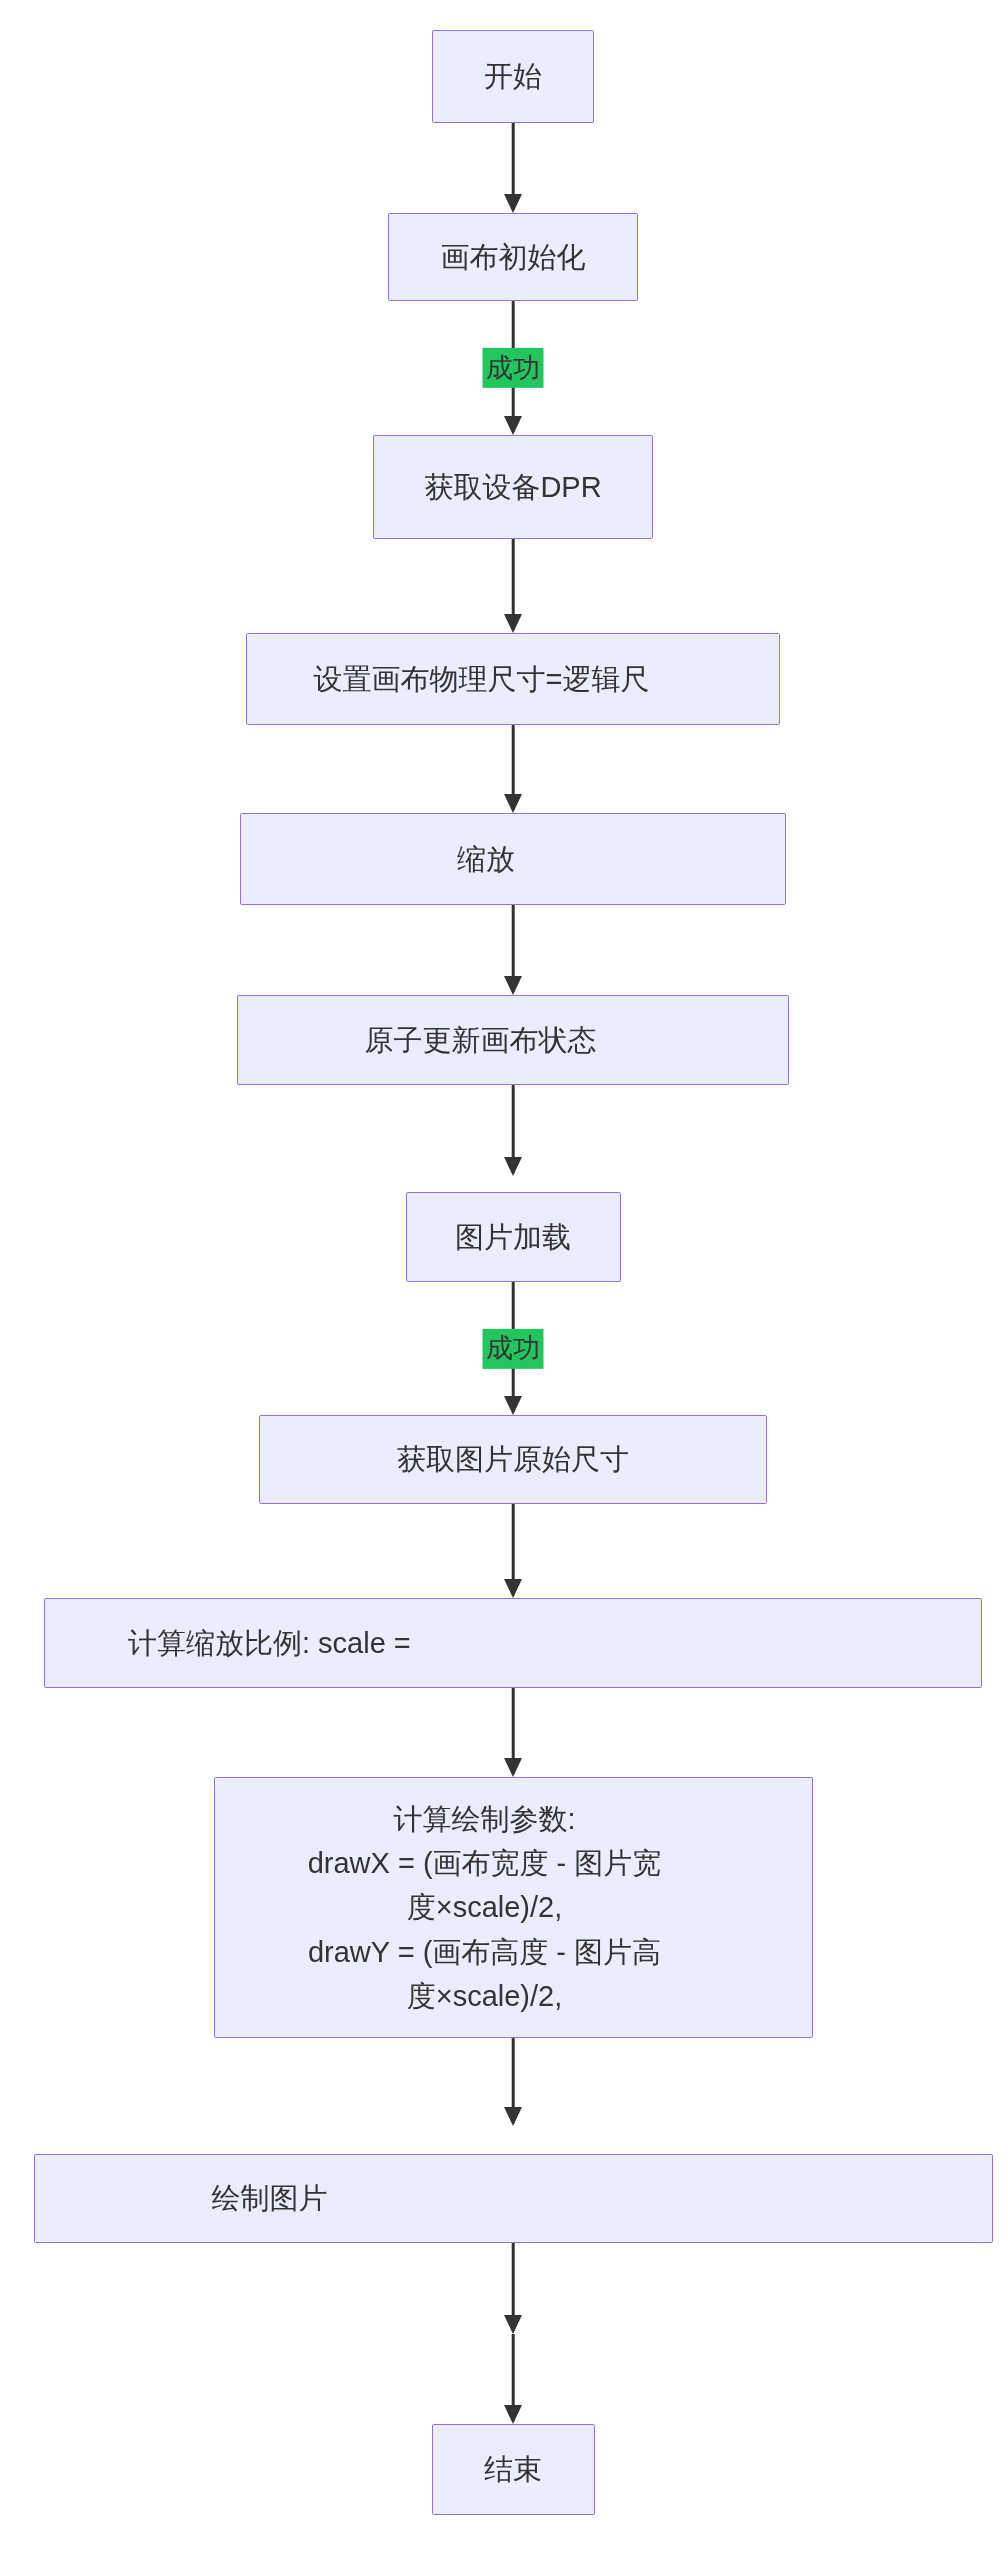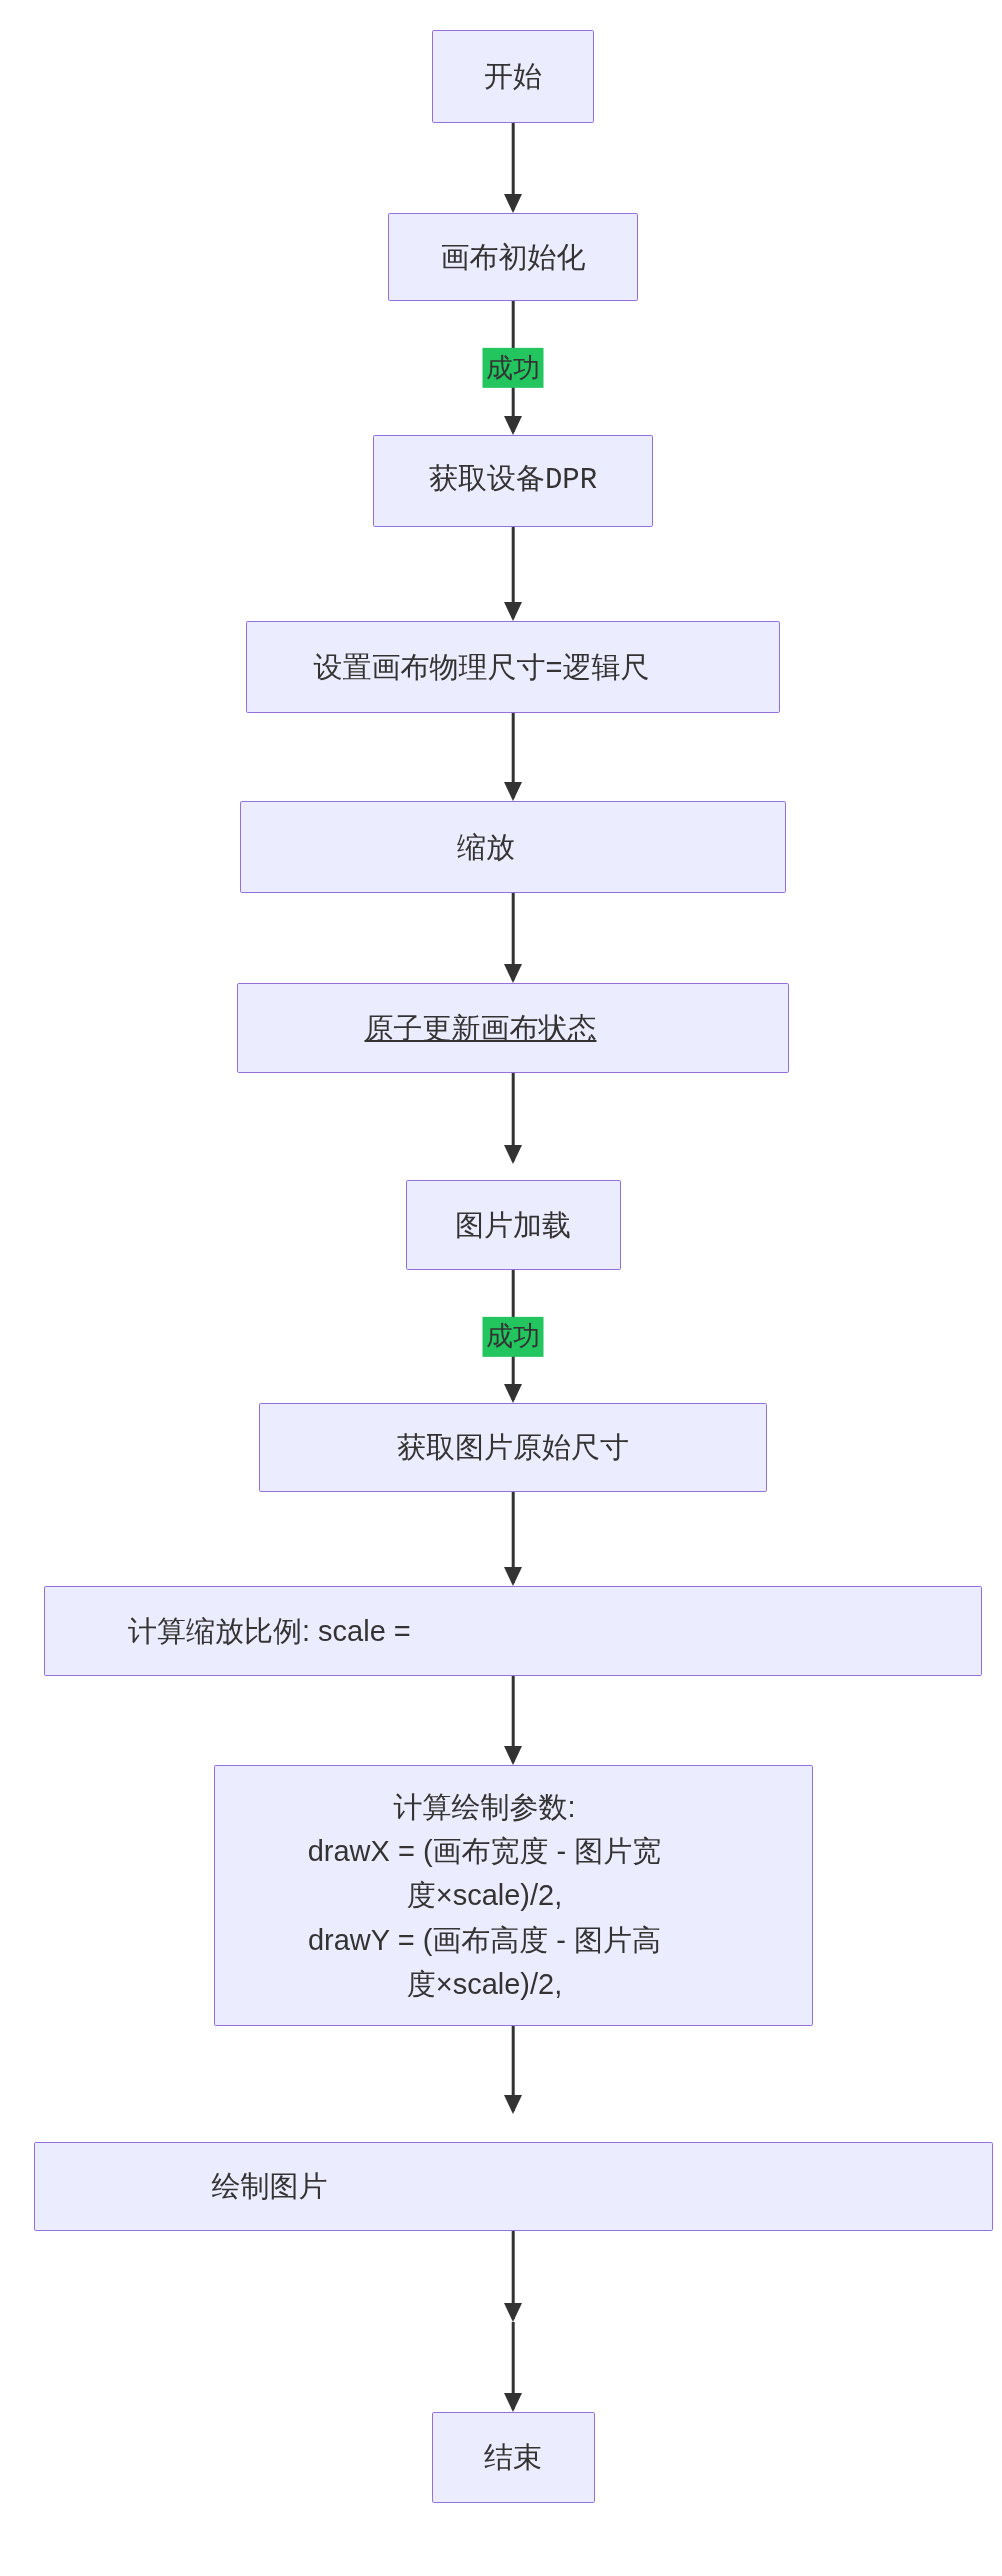--- a/index.html
+++ b/index.html
@@ -37,24 +37,24 @@
     justify-content: center;
     font-size: 29px;
     color: #333333;
     text-align: center;
     white-space: pre-line;
     line-height: 1.52;
   }
   
   .n-start          { width: 162px;  height: 93px; }
   .n-canvas-init    { width: 250px;  height: 88px; }
-  .n-get-dpr        { width: 280px;  height: 92px; font-family: Liberation Mono, monospace; }
+  .n-get-dpr        { width: 280px;  height: 104px; }
   .n-set-size       { width: 534px;  height: 92px; padding-right: 63px; }
   .n-scale          { width: 546px;  height: 92px; padding-right: 54px; }
-  .n-atomic         { width: 552px;  height: 90px; padding-right: 65px; text-decoration: underline; }
+  .n-atomic         { width: 552px;  height: 90px; padding-right: 65px; }
   .n-img-load       { width: 215px;  height: 90px; margin-top: 16px; }
   .n-get-img-size   { width: 508px;  height: 89px; }
   .n-calc-scale     { width: 938px; height: 90px; justify-content: flex-start; text-align: left; padding-left: 83px; }
   .n-calc-params    { width: 599px;  height: 261px; padding-right: 57px; }
   .n-draw-img       { width: 959px; height: 89px; justify-content: flex-start; text-align: left; padding-left: 177px; margin-top: 28px; }
   .n-call-draw      { width: 388px;  height: 90px; }
   .n-end            { width: 163px;  height: 91px; }
 
   .connector {
     position: relative;

